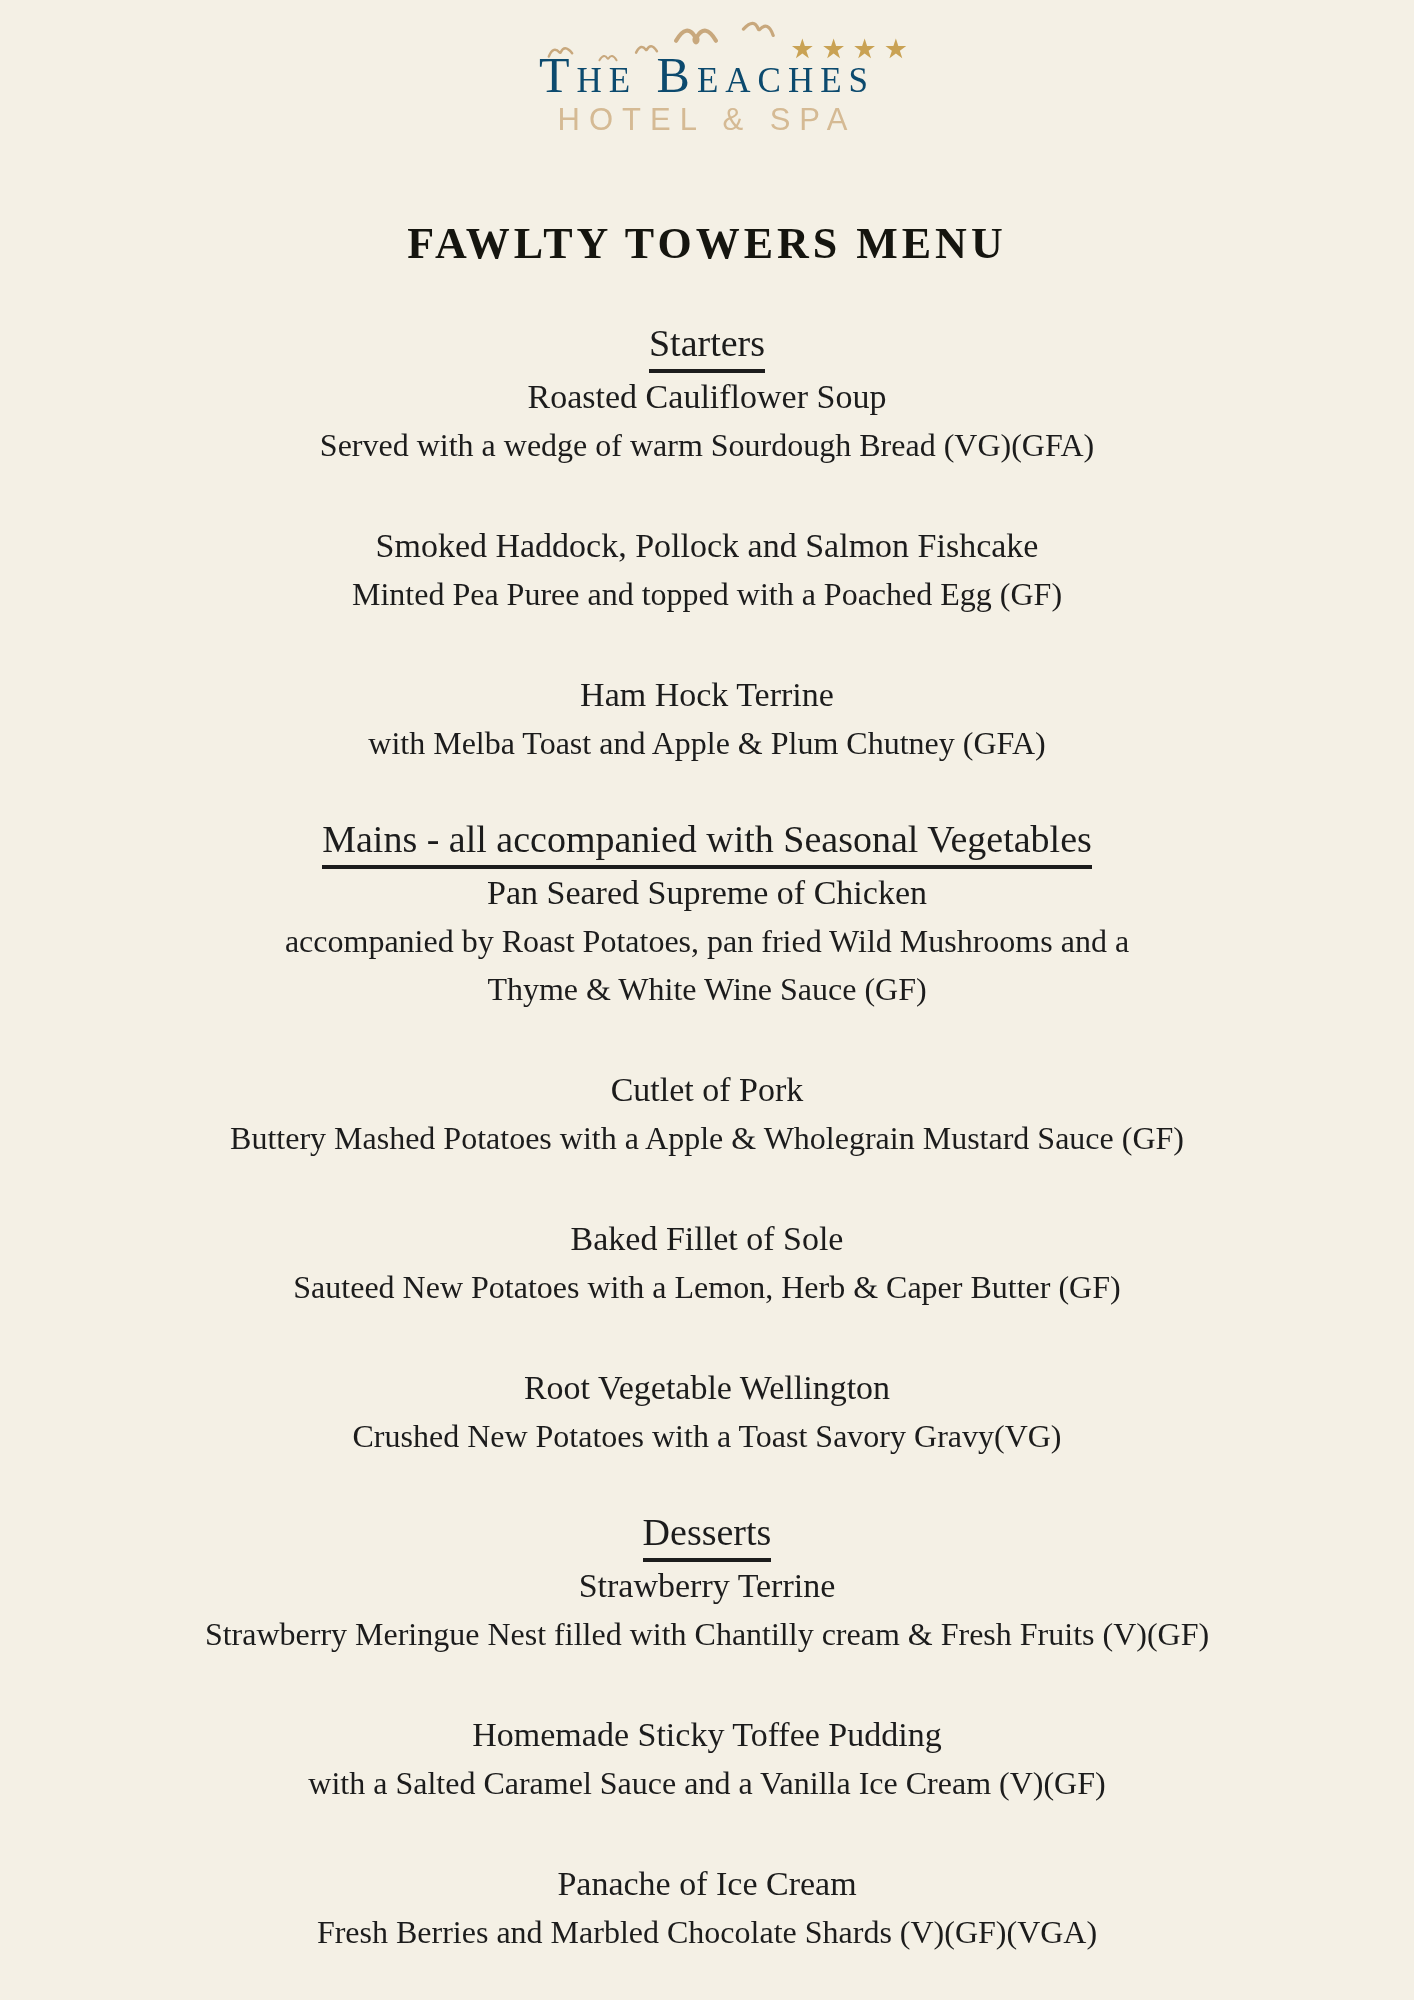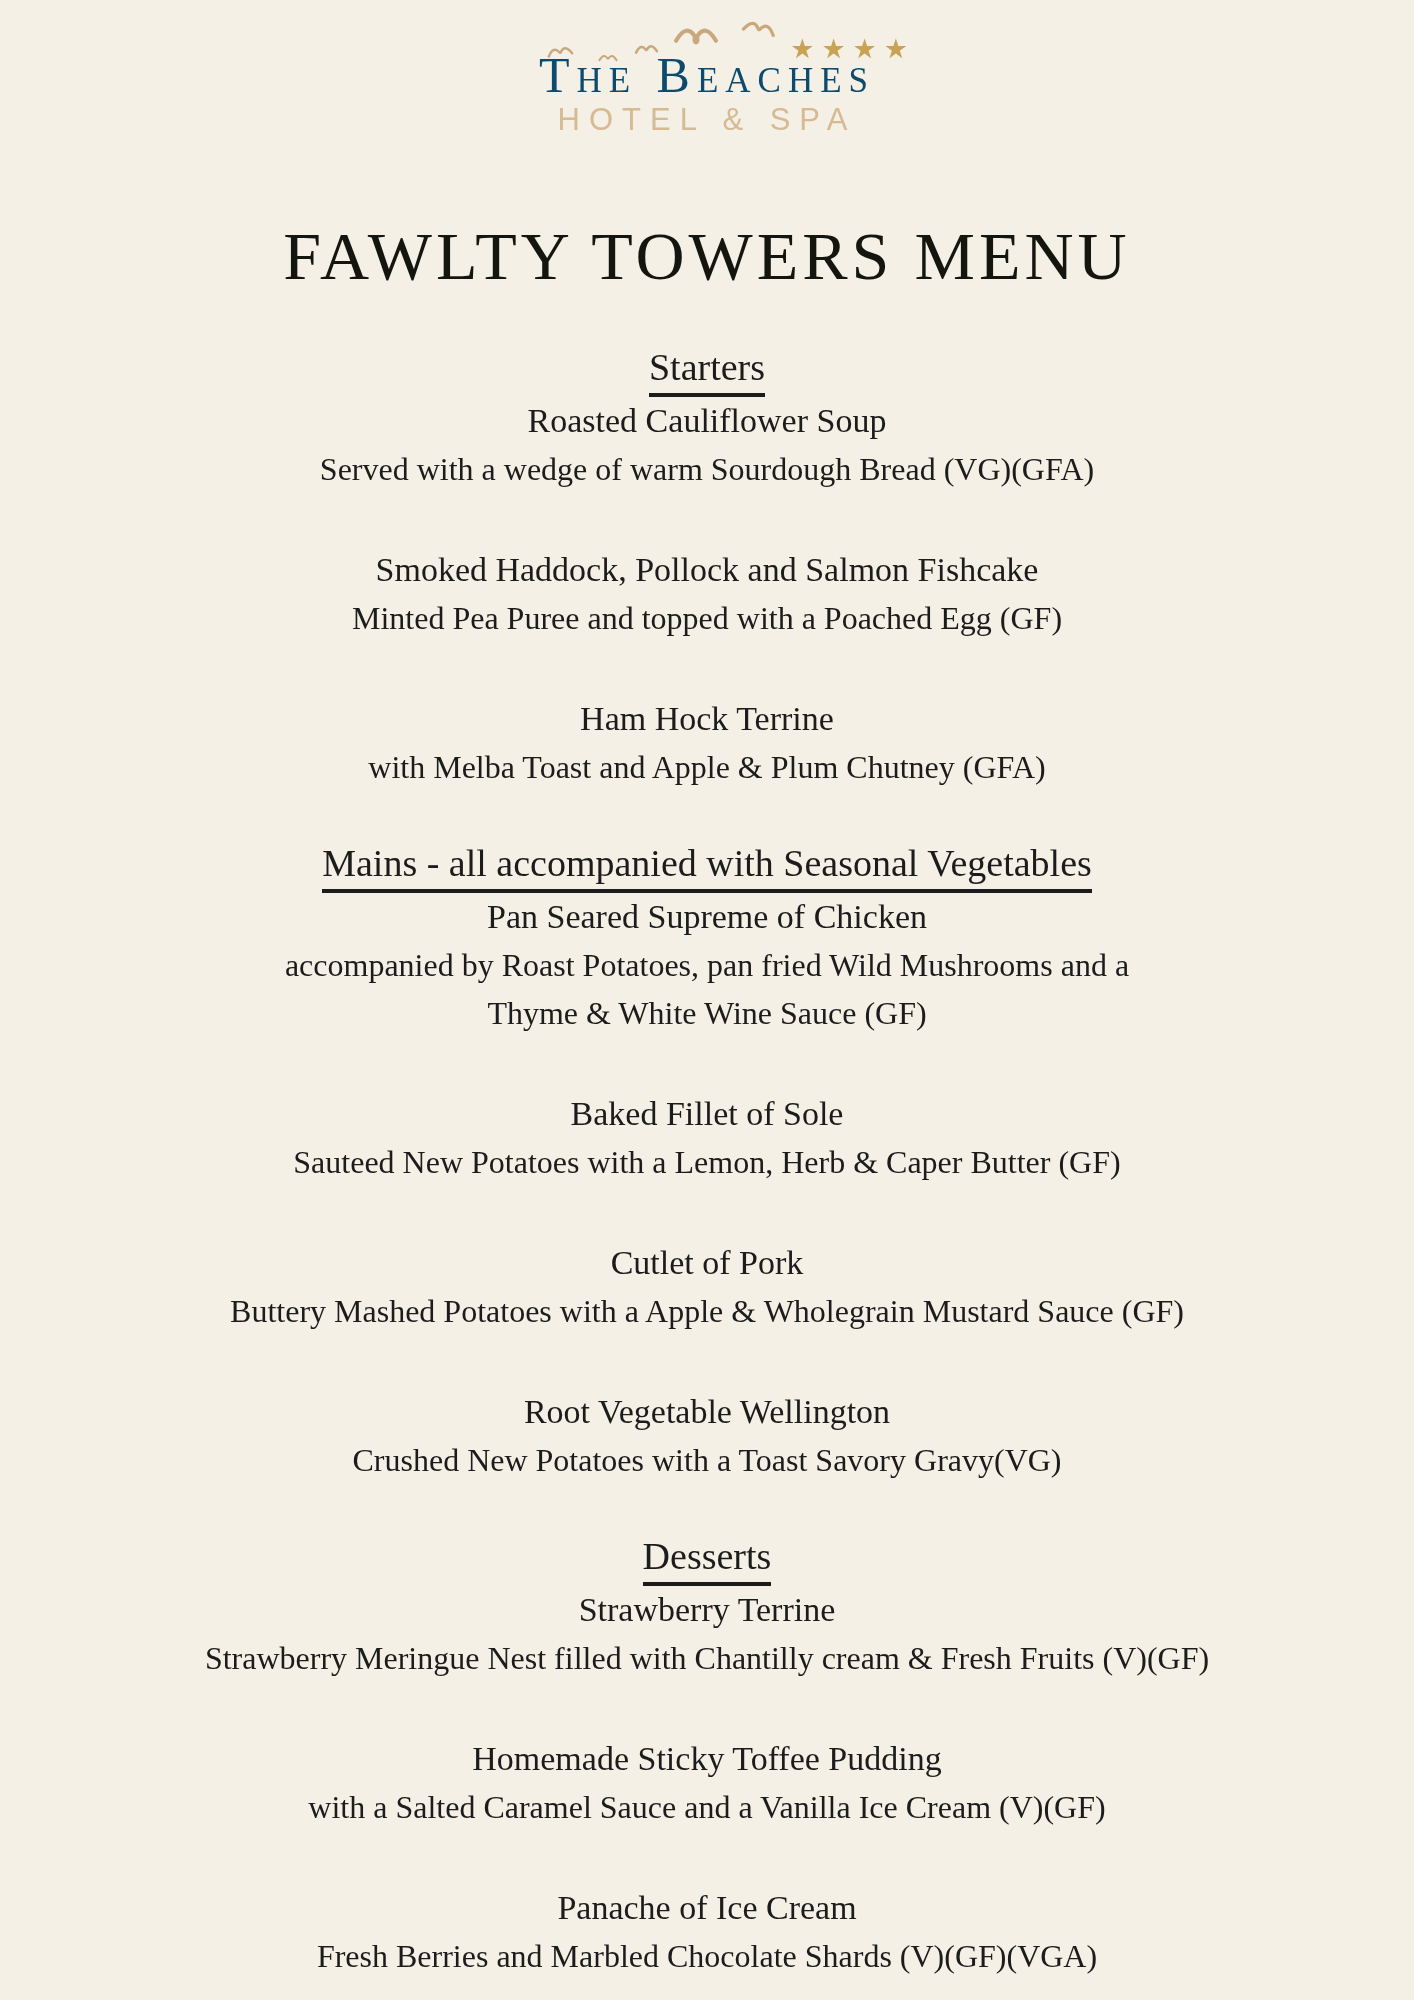--- a/index.html
+++ b/index.html
@@ -57,22 +57,22 @@
     font-size:31px;
     letter-spacing:9px;
     color:var(--tan,#d5ba94);
     line-height:1;
     white-space:nowrap;
   }
 
   
   .menu-title{
     margin:80px 0 0;
-    font-size:68px;
-    font-weight:400;
+    font-size:44px;
+    font-weight:700;
     letter-spacing:4px;
     color:#15150f;
     line-height:1.02;
     white-space:nowrap;
   }
 
   
   .menu{
     margin:52px auto 0;
     width:1340px;
@@ -161,30 +161,30 @@
     <section class="menu-section">
       <h2 class="section-heading"><span>Mains - all accompanied with Seasonal Vegetables</span></h2>
 
       <article class="dish">
         <h3 class="dish-name">Pan Seared Supreme of Chicken</h3>
         <p class="dish-desc">accompanied by Roast Potatoes, pan fried Wild Mushrooms and a</p>
         <p class="dish-desc">Thyme &amp; White Wine Sauce (GF)</p>
       </article>
 
       <article class="dish">
+        <h3 class="dish-name">Cutlet of Pork</h3>
+        <p class="dish-desc">Buttery Mashed Potatoes with a Apple &amp; Wholegrain Mustard Sauce (GF)</p>
+      </article>
+
+      <article class="dish">
         <h3 class="dish-name">Baked Fillet of Sole</h3>
         <p class="dish-desc">Sauteed New Potatoes with a Lemon, Herb &amp; Caper Butter (GF)</p>
       </article>
 
       <article class="dish">
-        <h3 class="dish-name">Cutlet of Pork</h3>
-        <p class="dish-desc">Buttery Mashed Potatoes with a Apple &amp; Wholegrain Mustard Sauce (GF)</p>
-      </article>
-
-      <article class="dish">
         <h3 class="dish-name">Root Vegetable Wellington</h3>
         <p class="dish-desc">Crushed New Potatoes with a Toast Savory Gravy(VG)</p>
       </article>
     </section>
 
     <section class="menu-section">
       <h2 class="section-heading"><span>Desserts</span></h2>
 
       <article class="dish">
         <h3 class="dish-name">Strawberry Terrine</h3>

